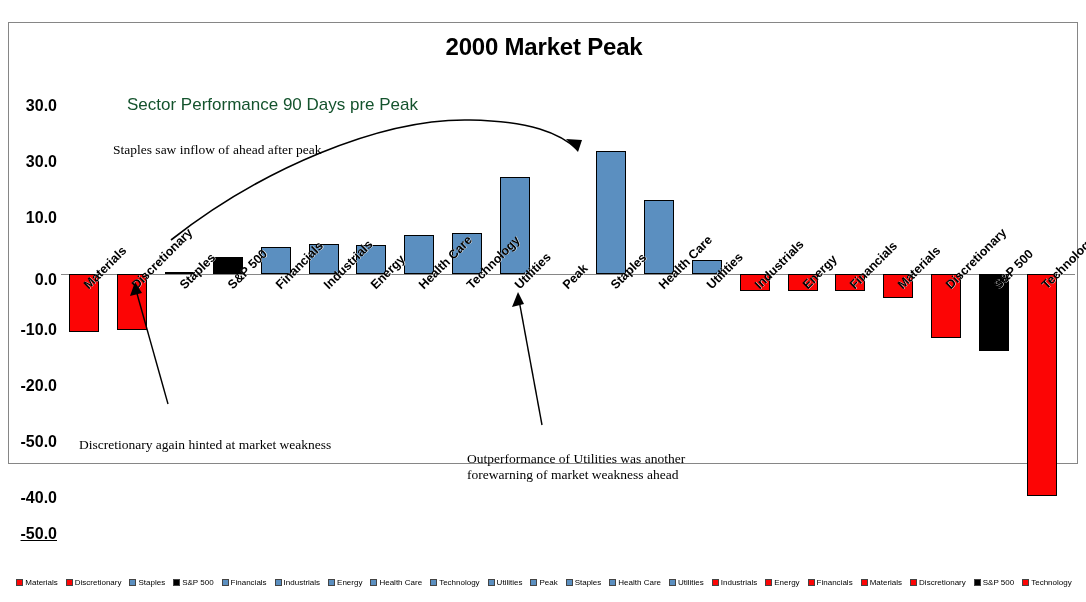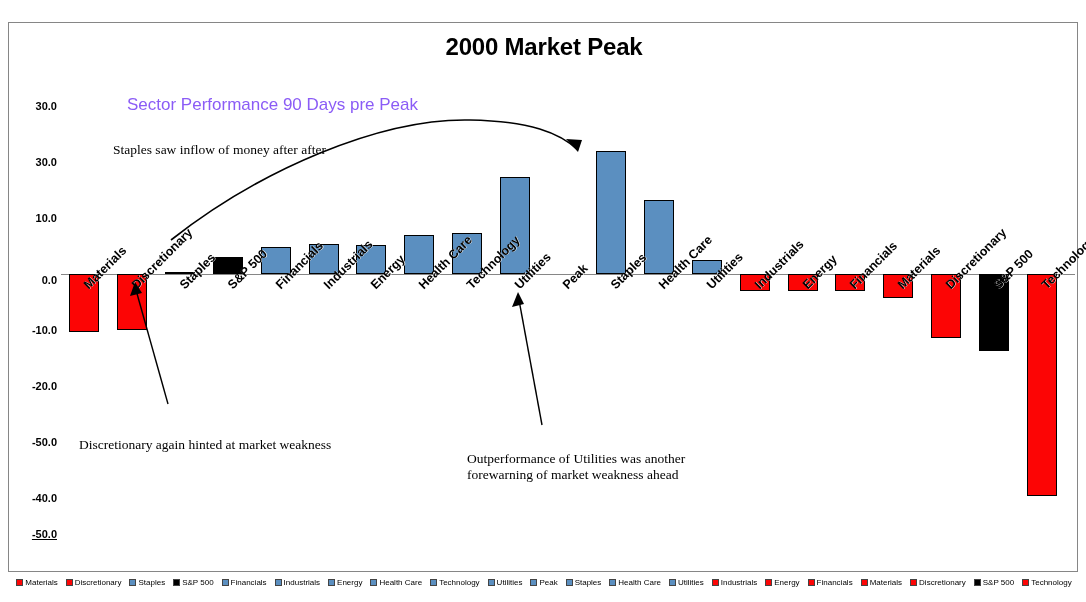--- a/index.html
+++ b/index.html
@@ -12,60 +12,60 @@
     position: relative;
     width: 1086px;
     height: 602px;
     background: #ffffff;
     overflow: hidden;
   }
   
   #chart-frame {
     position: absolute;
     left: 8px; top: 22px;
-    width: 1070px; height: 550px;
+    width: 1070px; height: 442px;
     border: 1px solid #868686;
     background: #ffffff;
   }
   
   #chart-title {
     position: absolute;
     left: 0; top: 10px;
     width: 1070px;
     text-align: center;
     font-size: 24px;
     font-weight: bold;
     color: #000000;
     letter-spacing: -0.2px;
   }
   
   .subtitle {
     position: absolute;
     font-size: 17px;
     font-weight: normal;
-    color: #8b5cf6;
+    color: #14532d;
     white-space: nowrap;
   }
   #subtitle-pre  { left: 118px; top: 72px; }
   #subtitle-post { left: 650px; top: 72px; }
 
   
   
   #plot {
     position: absolute;
     left: 52px; top: 30px;
     width: 1014px; height: 500px;
   }
   
   .ytick {
     position: absolute;
     right: 0;
     width: 44px;
     text-align: right;
-    font-size: 11px;
+    font-size: 16px;
     font-weight: bold;
     color: #000000;
     transform: translateY(-50%);
   }
   #yaxis {
     position: absolute;
     left: 0px; top: 30px;
     width: 48px; height: 500px;
   }
   
@@ -215,21 +215,21 @@
           <div class="catlabel" style="left: 690.6px; top: 229px;">Industrials</div>
           <div class="catlabel" style="left: 738.5px; top: 229px;">Energy</div>
           <div class="catlabel" style="left: 786.4px; top: 229px;">Financials</div>
           <div class="catlabel" style="left: 834.3px; top: 229px;">Materials</div>
           <div class="catlabel" style="left: 882.2px; top: 229px;">Discretionary</div>
           <div class="catlabel" style="left: 930.1px; top: 229px;">S&amp;P 500</div>
           <div class="catlabel" style="left: 978px; top: 229px;">Technology</div>
         </div>
     </div>
 
-    <div class="annot" id="annot-staples">Staples saw inflow of money after after</div>
+    <div class="annot" id="annot-staples">Staples saw inflow of ahead after peak</div>
 
     <div class="annot" id="annot-util">Outperformance of Utilities was another
 forewarning of market weakness ahead</div>
 
     <div class="annot" id="annot-disc">Discretionary again hinted at market weakness</div>
 
     <div id="legend">
         <div class="legend-item">
           <span class="legend-swatch red"></span>
           <span class="legend-label">Materials</span>

